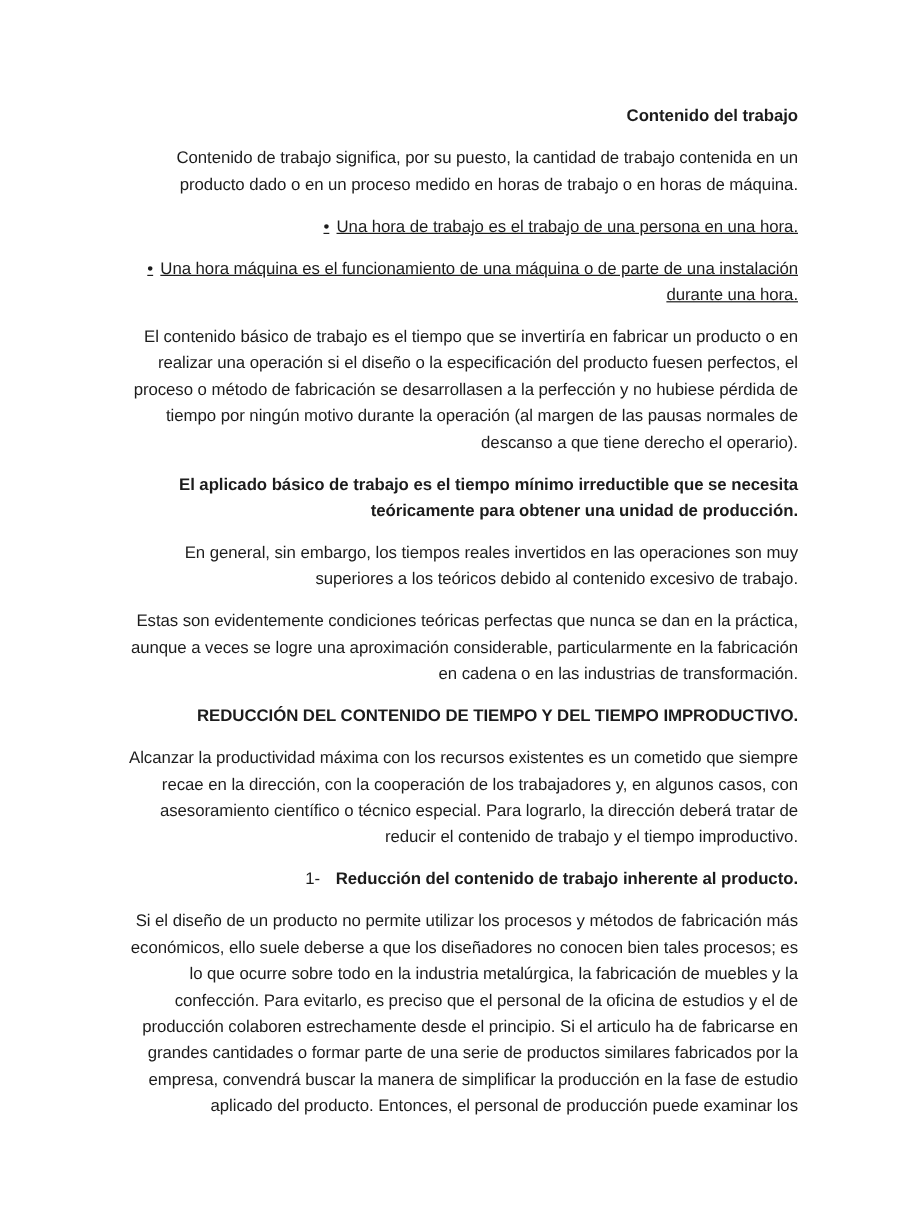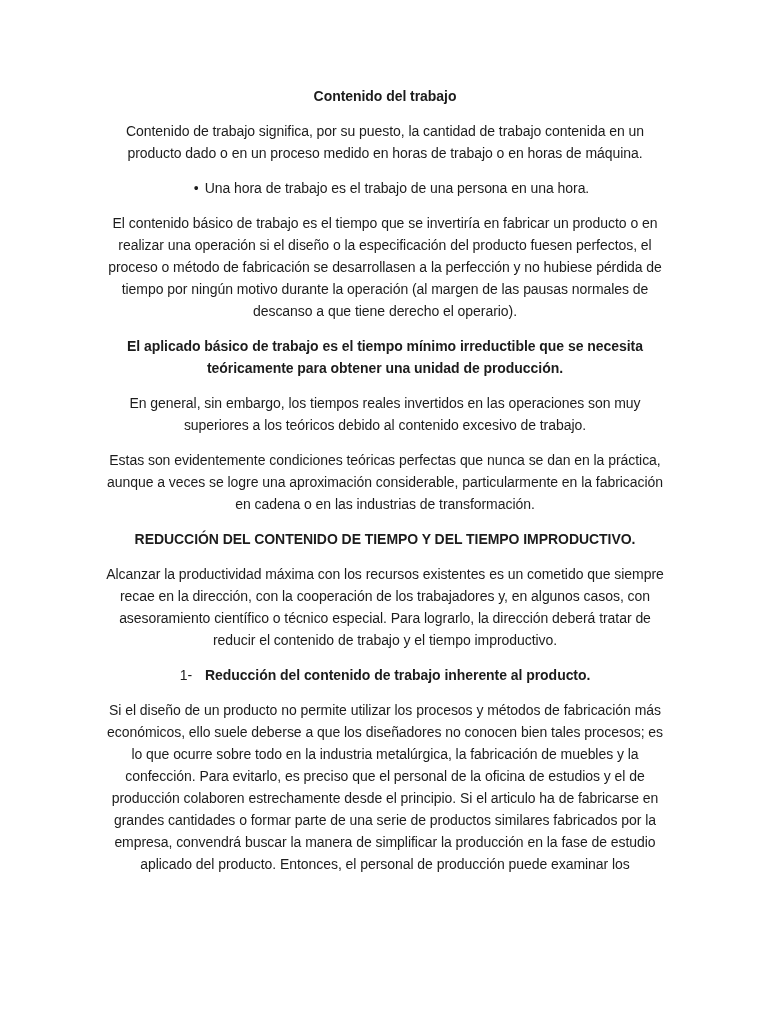--- a/index.html
+++ b/index.html
@@ -18,27 +18,28 @@
     position: absolute;
     left: 105px;
     top: 85px;
     width: 560px;
   }
   p {
     margin: 0 0 13px 0;
     font-size: 14px;
     line-height: 22px;
     letter-spacing: -0.05px;
-    text-align: center;
+    text-align: right;
   }
   .b {
     font-weight: 700;
   }
   .bullet {
     text-indent: 13px;
+    text-decoration: underline;
   }
   .dot {
     display: inline;
     margin-right: 6px;
   }
   .li-text {
     margin-left: 13px;
     font-weight: bold;
   }
 </style>
@@ -46,20 +47,21 @@
 <body>
 
 <div class="page">
 
   <p class="b">Contenido del trabajo</p>
 
   <p>Contenido de trabajo significa, por su puesto, la cantidad de trabajo contenida en un producto dado o en un proceso medido en horas de trabajo o en horas de máquina.</p>
 
   <p class="bullet"><span class="dot">•</span><span>Una hora de trabajo es el trabajo de una persona en una hora.</span></p>
 
+  <p class="bullet"><span class="dot">•</span><span>Una hora máquina es el funcionamiento de una máquina o de parte de una instalación durante una hora.</span></p>
 
   <p>El contenido básico de trabajo es el tiempo que se invertiría en fabricar un producto o en realizar una operación si el diseño o la especificación del producto fuesen perfectos, el proceso o método de fabricación se desarrollasen a la perfección y no hubiese pérdida de tiempo por ningún motivo durante la operación (al margen de las pausas normales de descanso a que tiene derecho el operario).</p>
 
   <p class="b">El aplicado básico de trabajo es el tiempo mínimo irreductible que se necesita teóricamente para obtener una unidad de producción.</p>
 
   <p>En general, sin embargo, los tiempos reales invertidos en las operaciones son muy superiores a los teóricos debido al contenido excesivo de trabajo.</p>
 
   <p>Estas son evidentemente condiciones teóricas perfectas que nunca se dan en la práctica, aunque a veces se logre una aproximación considerable, particularmente en la fabricación en cadena o en las industrias de transformación.</p>
 
   <p class="b">REDUCCIÓN DEL CONTENIDO DE TIEMPO Y DEL TIEMPO IMPRODUCTIVO.</p>

